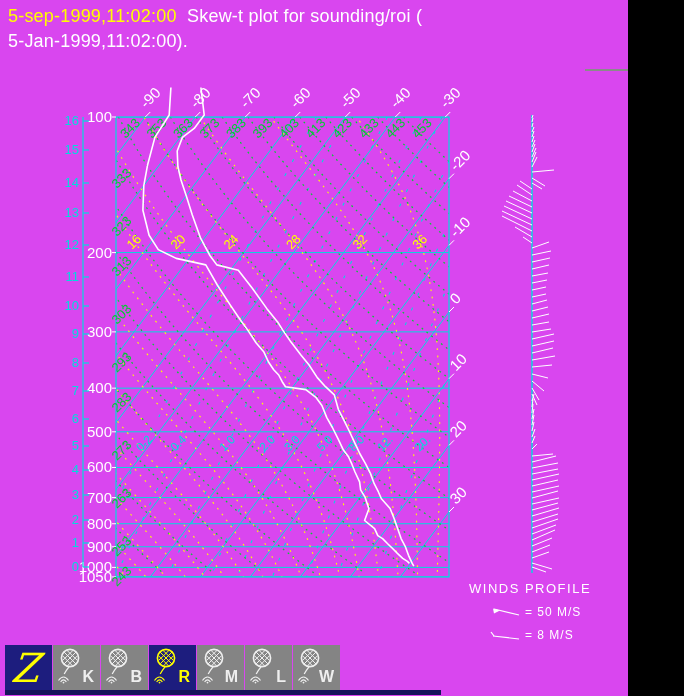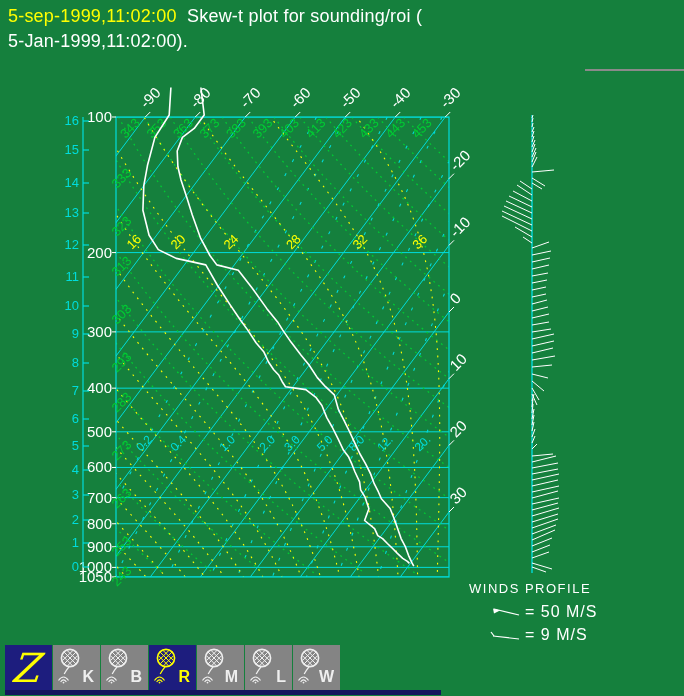--- a/index.html
+++ b/index.html
@@ -1,25 +1,25 @@
 <!DOCTYPE html>
 <html><head>
 <meta charset="utf-8">
 <style>
   html,body{margin:0;padding:0;background:#000;}
-  #app{position:relative;width:684px;height:696px;background:#15803d;overflow:hidden;
+  #app{position:relative;width:628px;height:696px;background:#d946ef;overflow:hidden;
        font-family:"Liberation Sans",sans-serif;}
   .titlebar{position:absolute;left:8px;top:4px;font-size:18px;line-height:25px;color:#fff;
             letter-spacing:0.2px;white-space:pre-wrap;width:660px;}
   .title-date{color:#ffff00;}
   #sep-line{position:absolute;left:585px;top:69px;width:99px;height:2px;background:#8a8a8a;}
   #chart{position:absolute;left:0;top:60px;}
   .winds-title{position:absolute;left:469px;top:581px;color:#fff;font-size:13px;letter-spacing:1.5px;text-align:right;}
   .legend{position:absolute;left:487px;top:600px;}
-  .legend-row{display:flex;align-items:center;height:23px;color:#fff;font-size:16px;letter-spacing:1px;}
+  .legend-row{display:flex;align-items:center;height:23px;color:#fff;font-size:12px;letter-spacing:1px;}
   .legend-row svg{margin-right:4px;}
   #toolbar{position:absolute;left:5px;top:645px;display:flex;gap:1px;}
   .tbtn{position:relative;width:47px;height:46px;background:#848484;color:#efefef;cursor:pointer;}
   .tbtn.active{background:#1d1d7e;color:#ffff00;}
   .tbtn .licon{position:absolute;left:3px;top:2px;}
   .tbtn .blabel{position:absolute;right:6px;bottom:6px;font-size:16px;font-weight:bold;line-height:1;}
   .tbtn .bsub{font-size:9px;font-weight:bold;vertical-align:-3px;}
   .tbtn.logo{display:flex;align-items:center;justify-content:center;}
   .tbtn.logo .zglyph{font-family:"DejaVu Serif",serif;font-style:italic;font-size:40px;
                      color:#ffff00;transform:skewX(-8deg);line-height:1;}
@@ -359,21 +359,21 @@
         <line x1="7" y1="5" x2="32" y2="11" stroke="#fff" stroke-width="1.2"></line>
         <polygon points="6,4.5 13,6.6 7,9.5" fill="#fff"></polygon>
       </svg>
       <span>= 50 M/S</span>
     </div>
     <div class="legend-row">
       <svg width="34" height="15">
         <line x1="6" y1="9" x2="32" y2="12" stroke="#fff" stroke-width="1.2"></line>
         <line x1="7" y1="9" x2="4" y2="5" stroke="#fff" stroke-width="1.2"></line>
       </svg>
-      <span>= 9 M/S</span>
+      <span>= 8 M/S</span>
     </div>
   </div>
 
   <div id="toolbar">
       <div class="tbtn active logo">
         <span class="zglyph">Z</span>
       </div>
       <div class="tbtn">
         <svg width="30" height="38" class="licon">
           <use href="#balloon-icon"></use>

